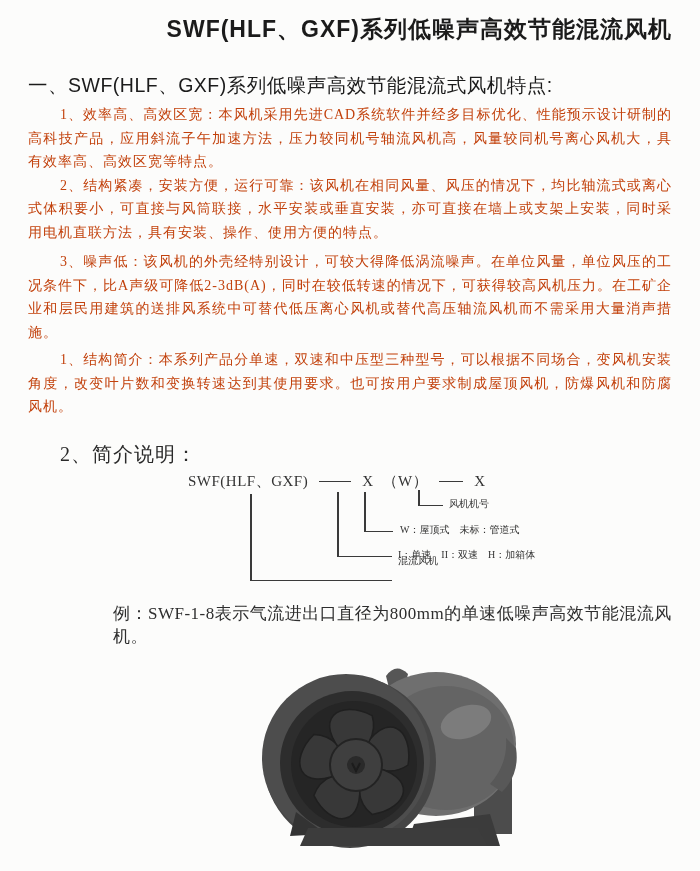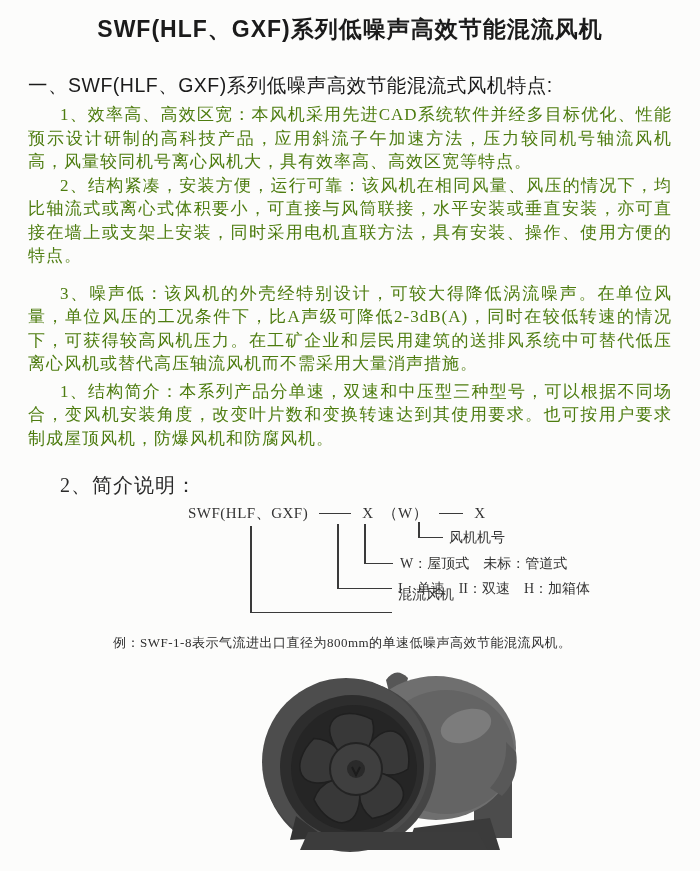--- a/index.html
+++ b/index.html
@@ -12,49 +12,49 @@
     background: #fcfcfb;
     color: #262626;
     font-family: "Liberation Serif", "DejaVu Serif", serif;
     overflow: hidden;
   }
   .doc {
     padding: 0 28px;
   }
   .title {
     margin: 14px 0 0 0;
-    text-align: center;
+    text-align: right;
     font-family: "Liberation Sans", "DejaVu Sans", sans-serif;
     font-weight: bold;
     font-size: 23px;
     letter-spacing: 1px;
     color: #1b1b1b;
   }
   .section-heading {
     font-family: "Liberation Sans", "DejaVu Sans", sans-serif;
     font-weight: normal;
     font-size: 19.5px;
     letter-spacing: 0.5px;
     color: #1b1b1b;
     margin: 0;
   }
   #s1-heading { margin-top: 27px; }
   #s2-heading { margin-top: 14px; }
   .para {
-    font-size: 17px;
+    font-size: 14px;
     line-height: 23.5px;
     letter-spacing: 1px;
     text-align: justify;
     text-indent: 32px;
     margin: 0;
-    color: #4d7c0f;
+    color: #c2410c;
   }
   #s1-para1 { margin-top: 4px; }
   #s1-para2 { }
-  #s1-para3 { margin-top: 14px; }
+  #s1-para3 { margin-top: 6px; }
   #s2-para1 { margin-top: 4px; }
   .intro-label {
     font-size: 20px;
     line-height: 23.5px;
     letter-spacing: 1px;
     margin: 24px 0 0 0;
     text-indent: 32px;
     color: #2a2a2a;
   }
   
@@ -95,30 +95,30 @@
   .vl-num   { left: 390px; top: 20px; height: 15px; }
   .hl-num   { left: 390px; top: 35px; width: 25px; }
   .vl-roof  { left: 336px; top: 22px; height: 39px; }
   .hl-roof  { left: 336px; top: 61px; width: 29px; }
   .vl-speed { left: 309px; top: 22px; height: 64px; }
   .hl-speed { left: 309px; top: 86px; width: 55px; }
   .vl-mixed { left: 222px; top: 24px; height: 86px; }
   .hl-mixed { left: 222px; top: 110px; width: 142px; }
   .diagram-label {
     position: absolute;
-    font-size: 14px;
+    font-size: 10px;
     white-space: nowrap;
     color: #333;
   }
   .lab-num   { left: 421px; top: 27px; }
   .lab-roof  { left: 372px; top: 53px; }
   .lab-speed { left: 370px; top: 78px; }
   .lab-mixed { left: 370px; top: 84px; text-align: right; }
   .example-line {
-    font-size: 13px;
+    font-size: 17px;
     letter-spacing: 0.5px;
     margin: 6px 0 0 85px;
     color: #2e2e2e;
   }
   
   .fan-wrap {
     margin: 16px 0 0 210px;
     width: 292px;
     height: 186px;
   }

